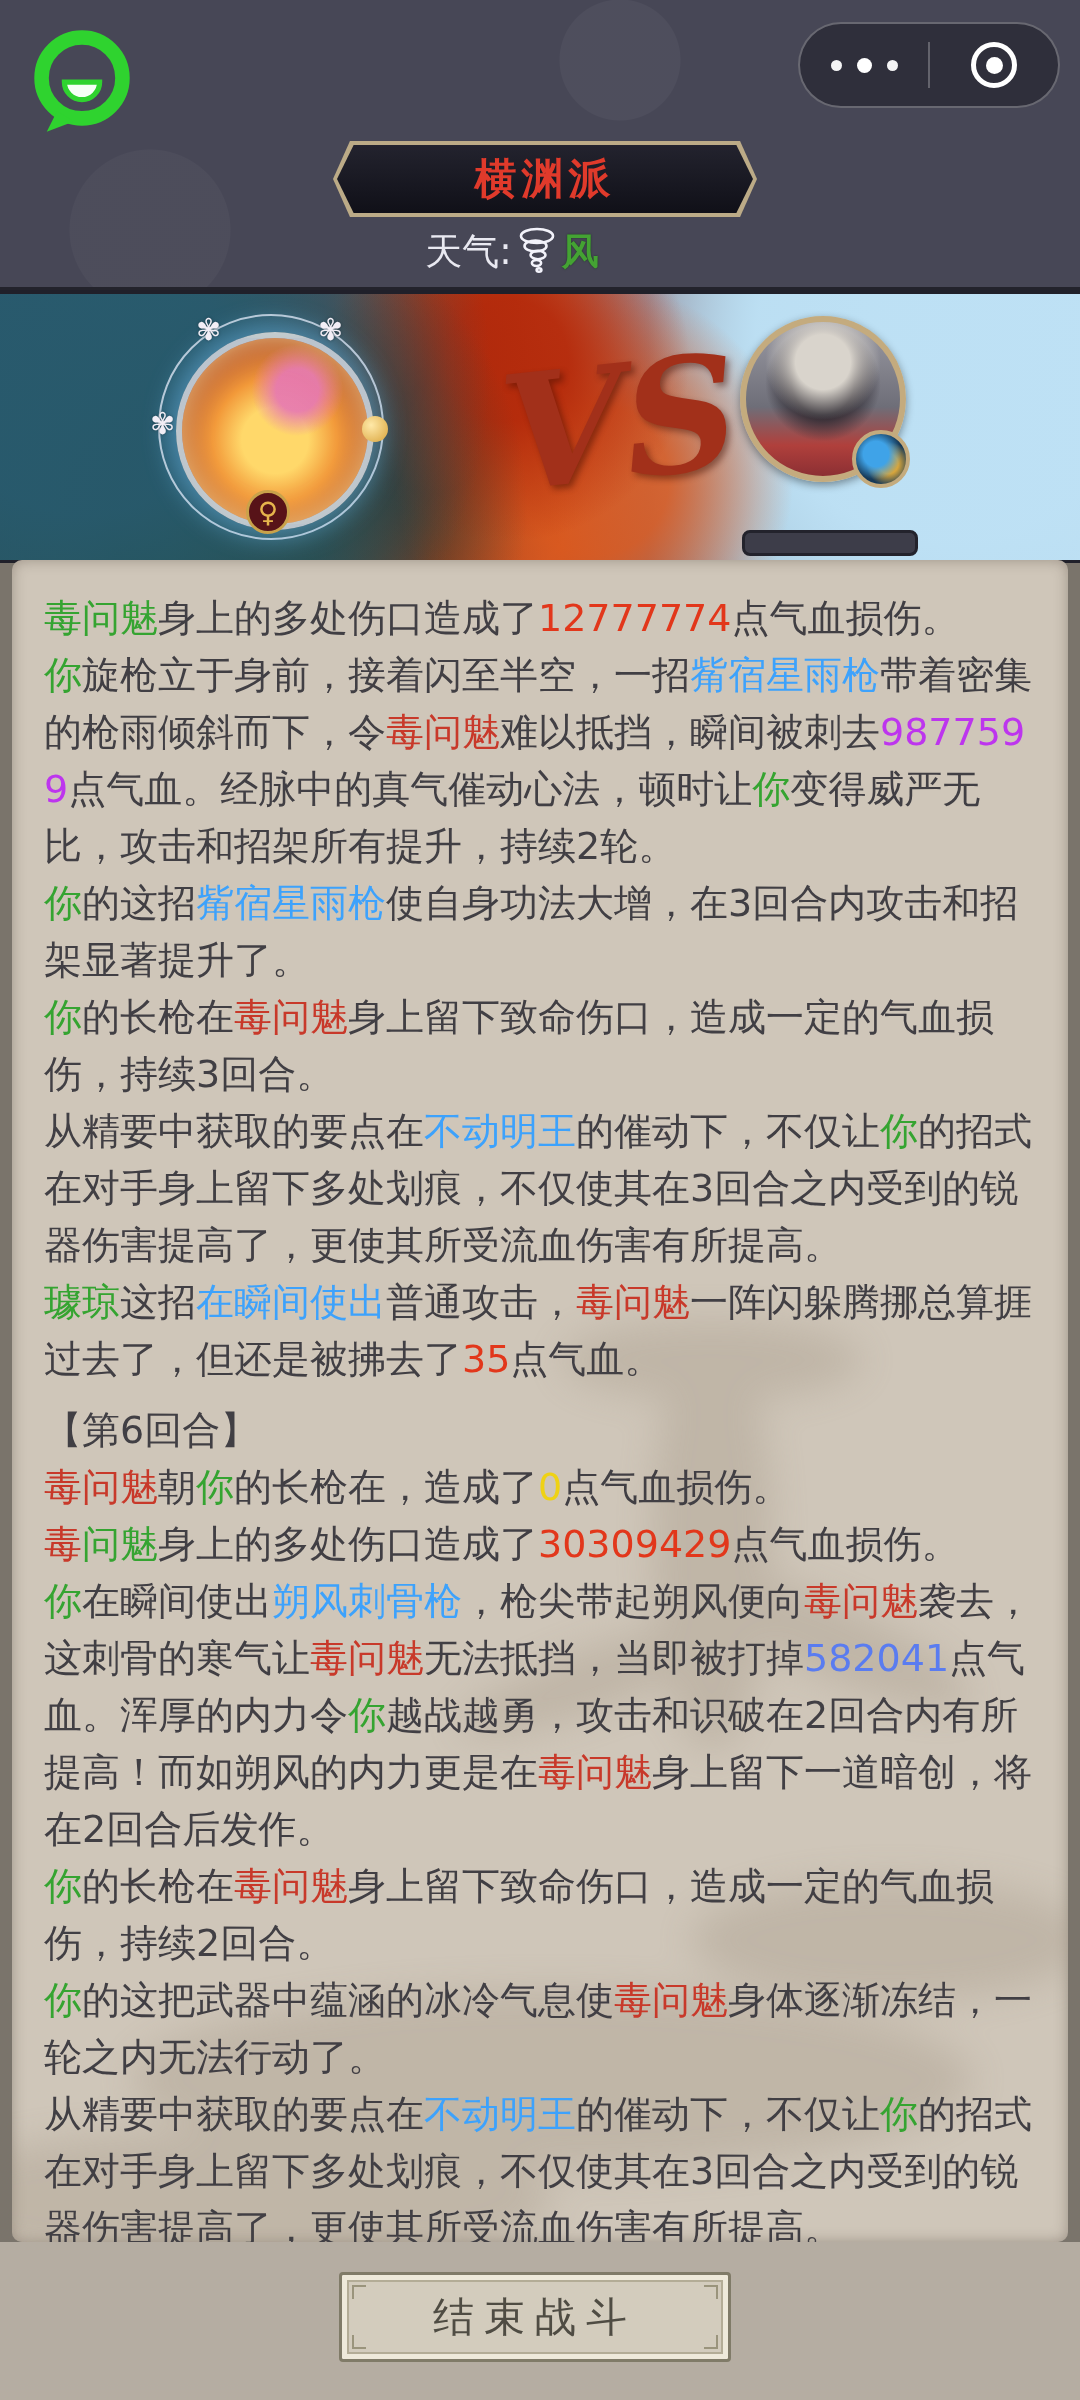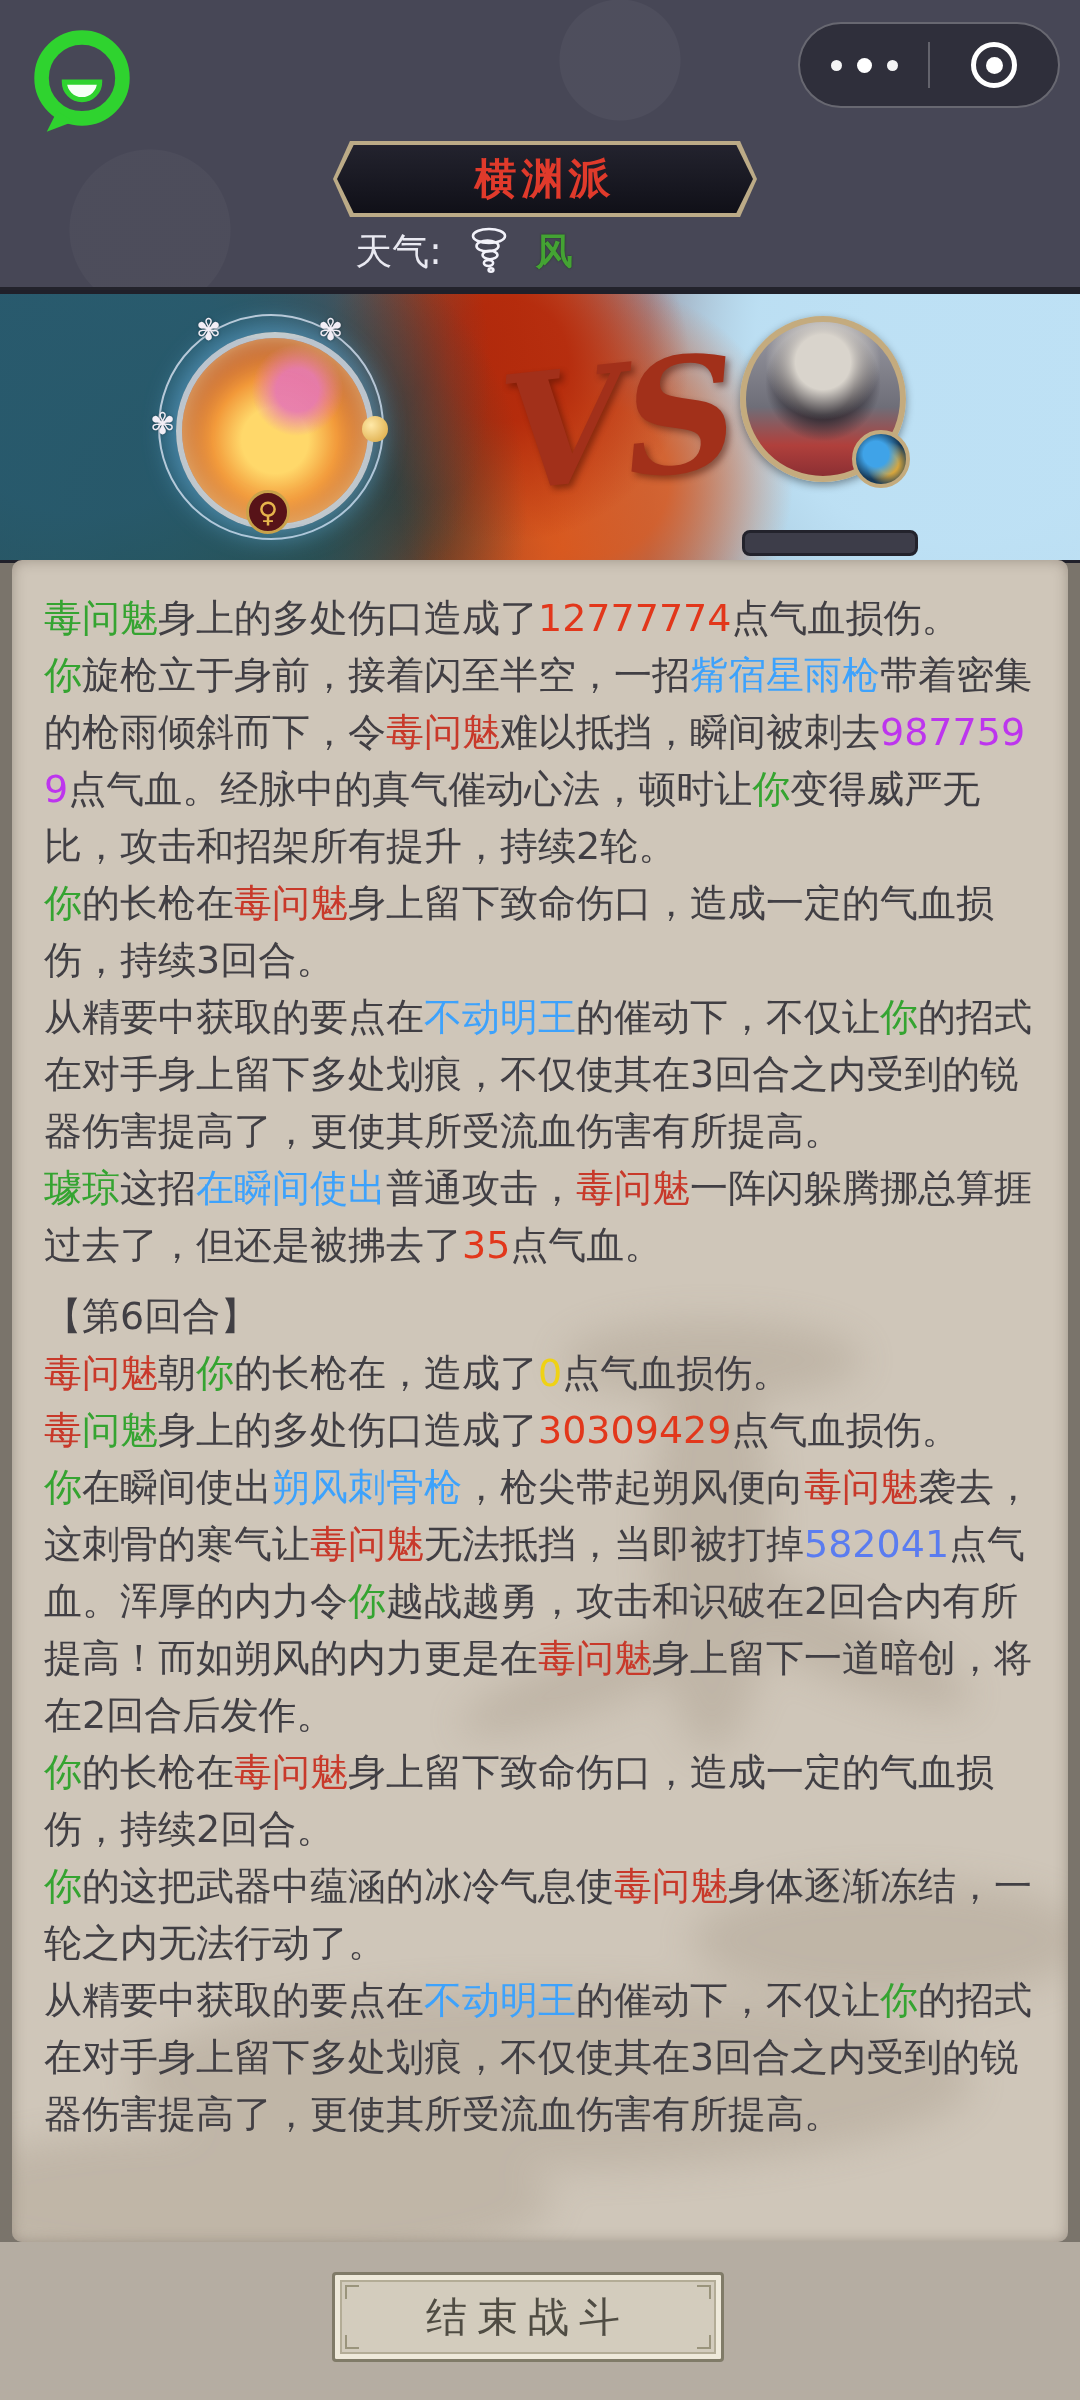--- a/index.html
+++ b/index.html
@@ -40,21 +40,21 @@
   .plaque-inner{
     position:absolute;left:4px;top:4px;right:4px;bottom:4px;
     clip-path:polygon(4% 0,96% 0,100% 50%,96% 100%,4% 100%,0 50%);
     background:linear-gradient(#23232e,#101018);
     display:flex;align-items:center;justify-content:center;font-family:Liberation Serif, serif;
   }
   .plaque-inner span{color:#e03a2b;font-size:42px;letter-spacing:5px;font-weight:bold;}
   
   .weather{
     position:absolute;left:0;top:224px;width:928px;height:56px;
-    display:flex;align-items:center;justify-content:center;gap:26px;
+    display:flex;align-items:center;justify-content:center;gap:4px;padding-left:48px;
   }
   .weather .wlabel{color:#e9e9f1;font-size:37px;}
   .weather .wval{color:#44a333;font-size:37px;font-weight:bold;
     text-shadow:0 0 2px rgba(0,40,0,0.6);}
   
   .scene{
     position:absolute;left:0;top:290px;width:1080px;height:266px;overflow:hidden;
     border-top:4px solid #20202a;border-bottom:3px solid #20202a;
     background:
       radial-gradient(circle at 8% 30%, rgba(40,90,110,0.9) 0 14%, transparent 40%),
@@ -126,21 +126,21 @@
   .seg-ally{color:#35a431;}
   .seg-enemy{color:#c8392a;}
   .seg-skill{color:#3da2fc;}
   .seg-num-red{color:#e2371b;}
   .seg-num-purple{color:#bd35ee;}
   .seg-num-blue{color:#5a7cf0;text-align:right;}
   .seg-num-yellow{color:#efd214;}
   
   .bottom-area{position:absolute;left:0;top:2242px;width:1080px;height:158px;background:#b5ada2;}
   .end-btn{
-    position:absolute;left:332px;top:30px;width:392px;height:90px;box-sizing:border-box;
+    position:absolute;left:339px;top:30px;width:392px;height:90px;box-sizing:border-box;
     background:#d3ccbd;border:3px solid #807b68;border-radius:4px;
     box-shadow:inset 0 0 0 5px #eee9da, inset 0 0 0 7px #b3ac96;
     display:flex;align-items:center;justify-content:center;cursor:pointer;text-align:right;
   }
   .end-btn span{color:#4f4c43;font-size:41px;letter-spacing:10px;}
   .corner{position:absolute;width:12px;height:12px;border:2px solid #9a947c;}
   .corner.tl{left:10px;top:10px;border-right:none;border-bottom:none;}
   .corner.tr{right:10px;top:10px;border-left:none;border-bottom:none;}
   .corner.bl{left:10px;bottom:10px;border-right:none;border-top:none;}
   .corner.br{right:10px;bottom:10px;border-left:none;border-top:none;}
@@ -224,20 +224,21 @@
       <ellipse cx="580" cy="1120" rx="140" ry="30" transform="rotate(-20 580 1120)"></ellipse>
       <ellipse cx="540" cy="1520" rx="420" ry="90"></ellipse>
       <ellipse cx="220" cy="1640" rx="320" ry="70"></ellipse>
       <ellipse cx="880" cy="1380" rx="200" ry="60"></ellipse>
     </g>
   </svg>
 
   <div class="log-content">
       <p class="log-line p"><span class="seg-ally">毒问魅</span><span class="seg-t">身上的多处伤口造成了</span><span class="seg-num-red">12777774</span><span class="seg-t">点气血损伤。</span></p>
       <p class="log-line p"><span class="seg-ally">你</span><span class="seg-t">旋枪立于身前，接着闪至半空，一招</span><span class="seg-skill">觜宿星雨枪</span><span class="seg-t">带着密集的枪雨倾斜而下，令</span><span class="seg-enemy">毒问魅</span><span class="seg-t">难以抵挡，瞬间被刺去</span><span class="seg-num-purple">9877599</span><span class="seg-t">点气血。经脉中的真气催动心法，顿时让</span><span class="seg-ally">你</span><span class="seg-t">变得威严无比，攻击和招架所有提升，持续2轮。</span></p>
+      <p class="log-line p"><span class="seg-ally">你</span><span class="seg-t">的这招</span><span class="seg-skill">觜宿星雨枪</span><span class="seg-t">使自身功法大增，在3回合内攻击和招架显著提升了。</span></p>
       <p class="log-line p"><span class="seg-ally">你</span><span class="seg-t">的长枪在</span><span class="seg-enemy">毒问魅</span><span class="seg-t">身上留下致命伤口，造成一定的气血损伤，持续3回合。</span></p>
       <p class="log-line p"><span class="seg-t">从精要中获取的要点在</span><span class="seg-skill">不动明王</span><span class="seg-t">的催动下，不仅让</span><span class="seg-ally">你</span><span class="seg-t">的招式在对手身上留下多处划痕，不仅使其在3回合之内受到的锐器伤害提高了，更使其所受流血伤害有所提高。</span></p>
       <p class="log-line p"><span class="seg-ally">璩琼</span><span class="seg-t">这招</span><span class="seg-skill">在瞬间使出</span><span class="seg-t">普通攻击，</span><span class="seg-enemy">毒问魅</span><span class="seg-t">一阵闪躲腾挪总算捱过去了，但还是被拂去了</span><span class="seg-num-red">35</span><span class="seg-t">点气血。</span></p>
       <p class="log-line h"><span class="seg-t">【第6回合】</span></p>
       <p class="log-line p"><span class="seg-enemy">毒问魅</span><span class="seg-t">朝</span><span class="seg-ally">你</span><span class="seg-t">的长枪在，造成了</span><span class="seg-num-yellow">0</span><span class="seg-t">点气血损伤。</span></p>
       <p class="log-line p"><span class="seg-enemy">毒</span><span class="seg-ally">问魅</span><span class="seg-t">身上的多处伤口造成了</span><span class="seg-num-red">30309429</span><span class="seg-t">点气血损伤。</span></p>
       <p class="log-line p"><span class="seg-ally">你</span><span class="seg-t">在瞬间使出</span><span class="seg-skill">朔风刺骨枪</span><span class="seg-t">，枪尖带起朔风便向</span><span class="seg-enemy">毒问魅</span><span class="seg-t">袭去，这刺骨的寒气让</span><span class="seg-enemy">毒问魅</span><span class="seg-t">无法抵挡，当即被打掉</span><span class="seg-num-blue">582041</span><span class="seg-t">点气血。浑厚的内力令</span><span class="seg-ally">你</span><span class="seg-t">越战越勇，攻击和识破在2回合内有所提高！而如朔风的内力更是在</span><span class="seg-enemy">毒问魅</span><span class="seg-t">身上留下一道暗创，将在2回合后发作。</span></p>
       <p class="log-line p"><span class="seg-ally">你</span><span class="seg-t">的长枪在</span><span class="seg-enemy">毒问魅</span><span class="seg-t">身上留下致命伤口，造成一定的气血损伤，持续2回合。</span></p>
       <p class="log-line p"><span class="seg-ally">你</span><span class="seg-t">的这把武器中蕴涵的冰冷气息使</span><span class="seg-enemy">毒问魅</span><span class="seg-t">身体逐渐冻结，一轮之内无法行动了。</span></p>
       <p class="log-line p"><span class="seg-t">从精要中获取的要点在</span><span class="seg-skill">不动明王</span><span class="seg-t">的催动下，不仅让</span><span class="seg-ally">你</span><span class="seg-t">的招式在对手身上留下多处划痕，不仅使其在3回合之内受到的锐器伤害提高了，更使其所受流血伤害有所提高。</span></p>

